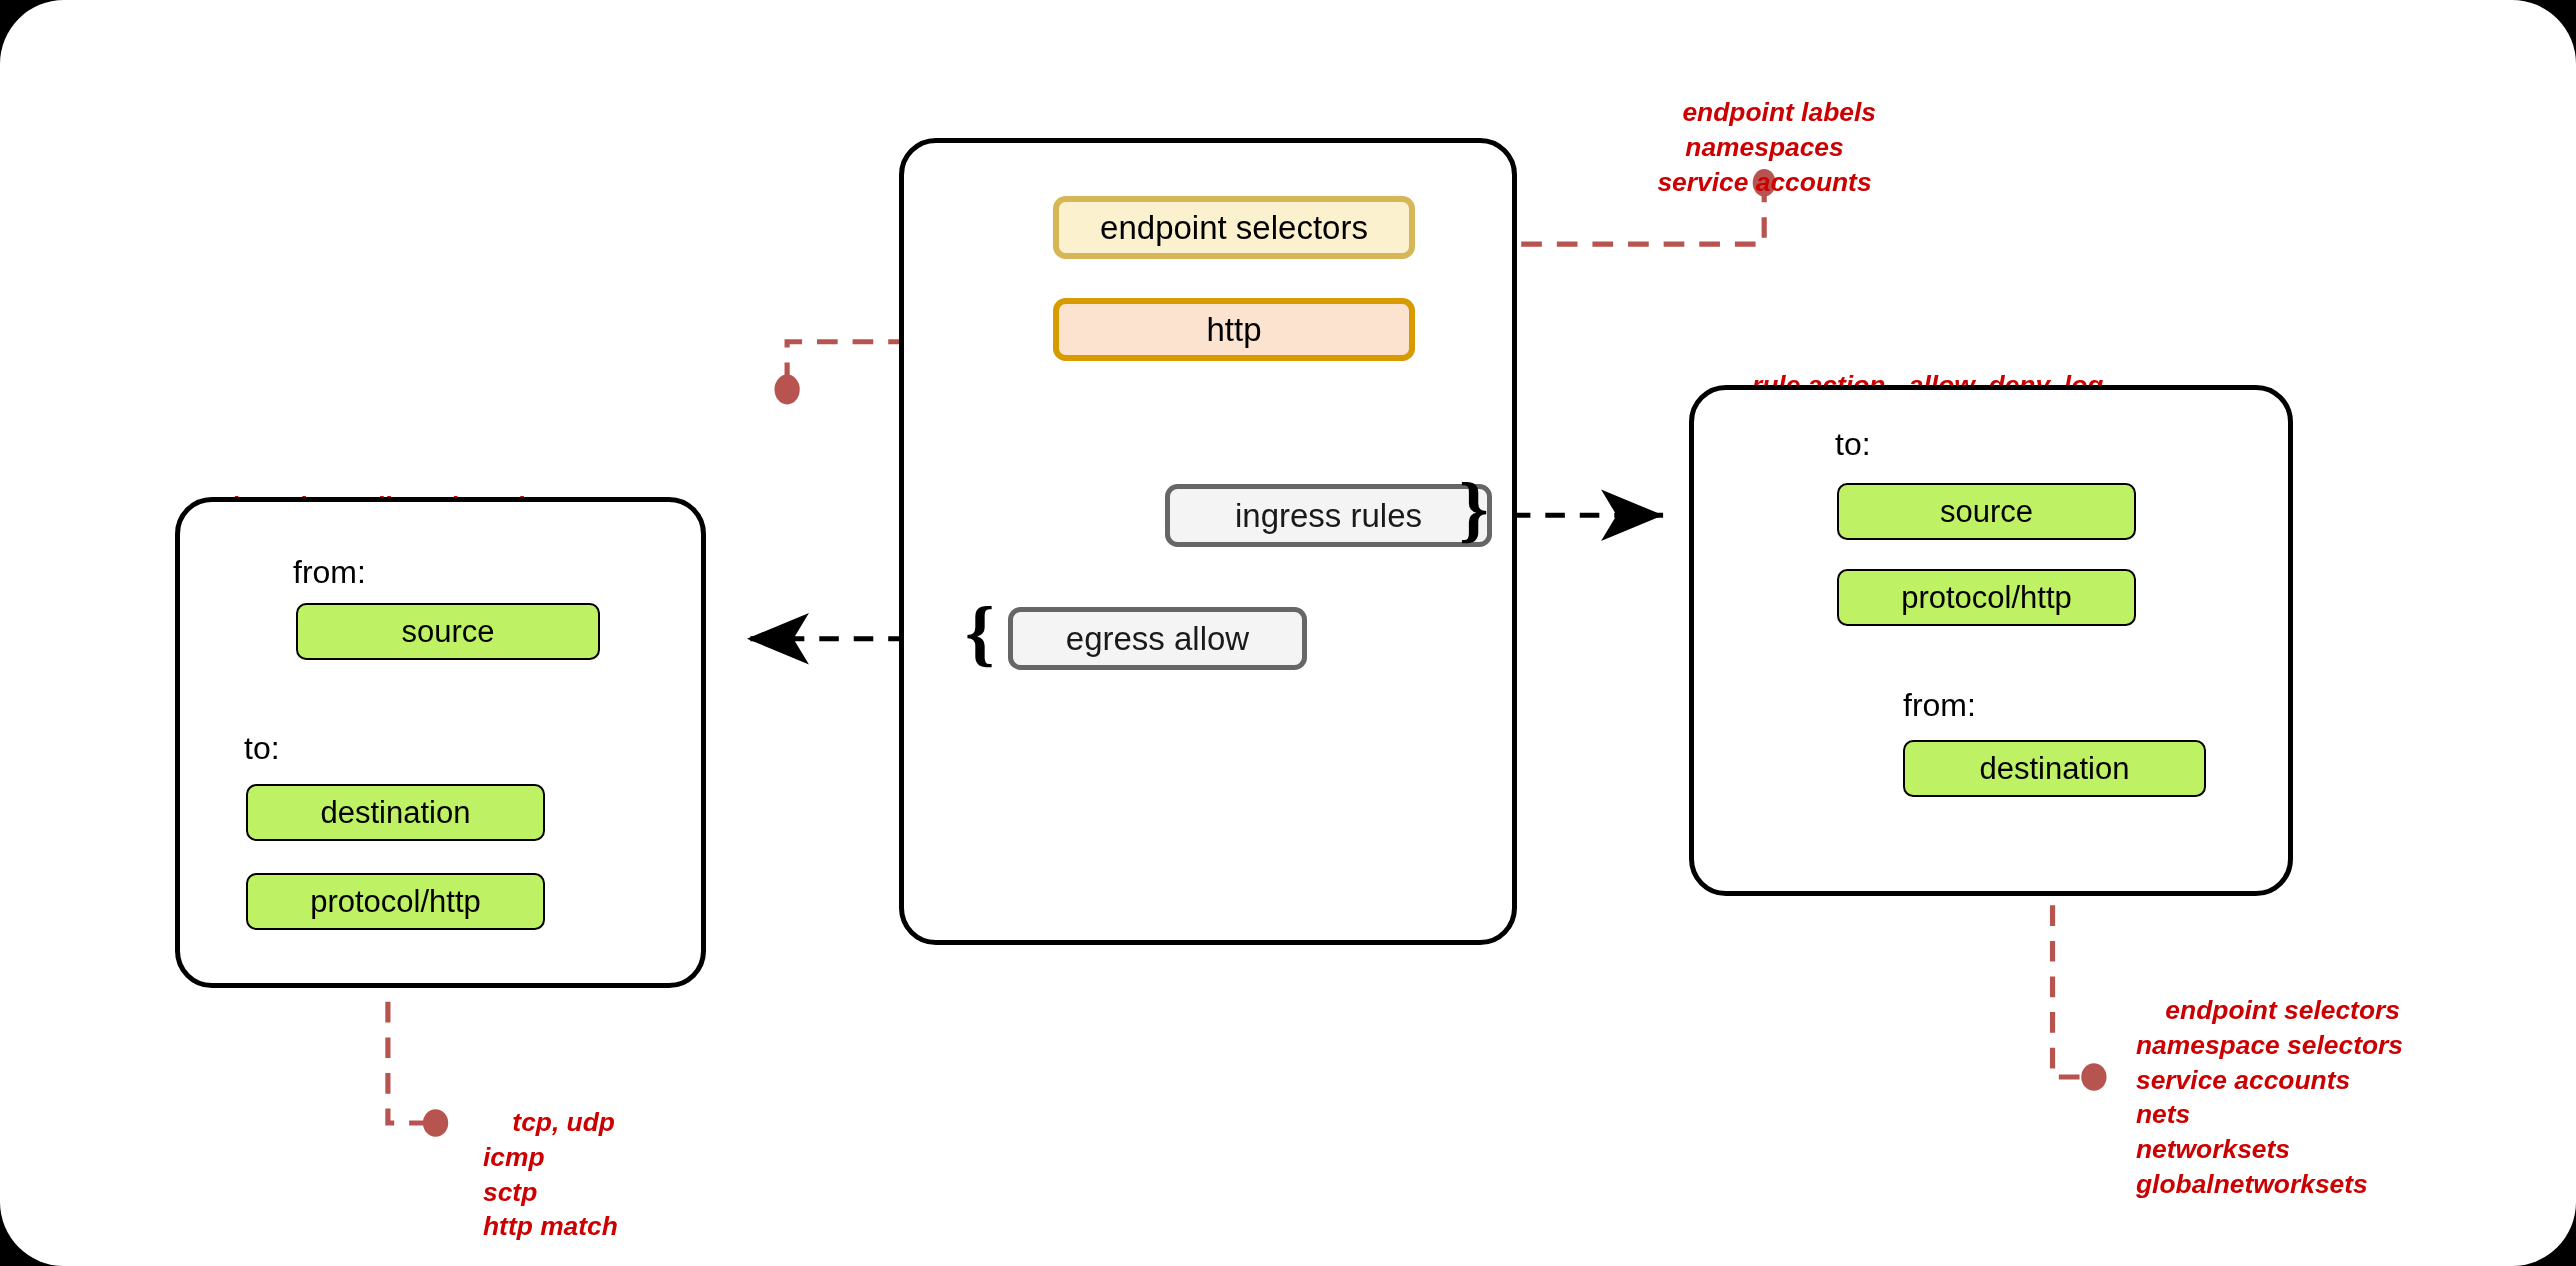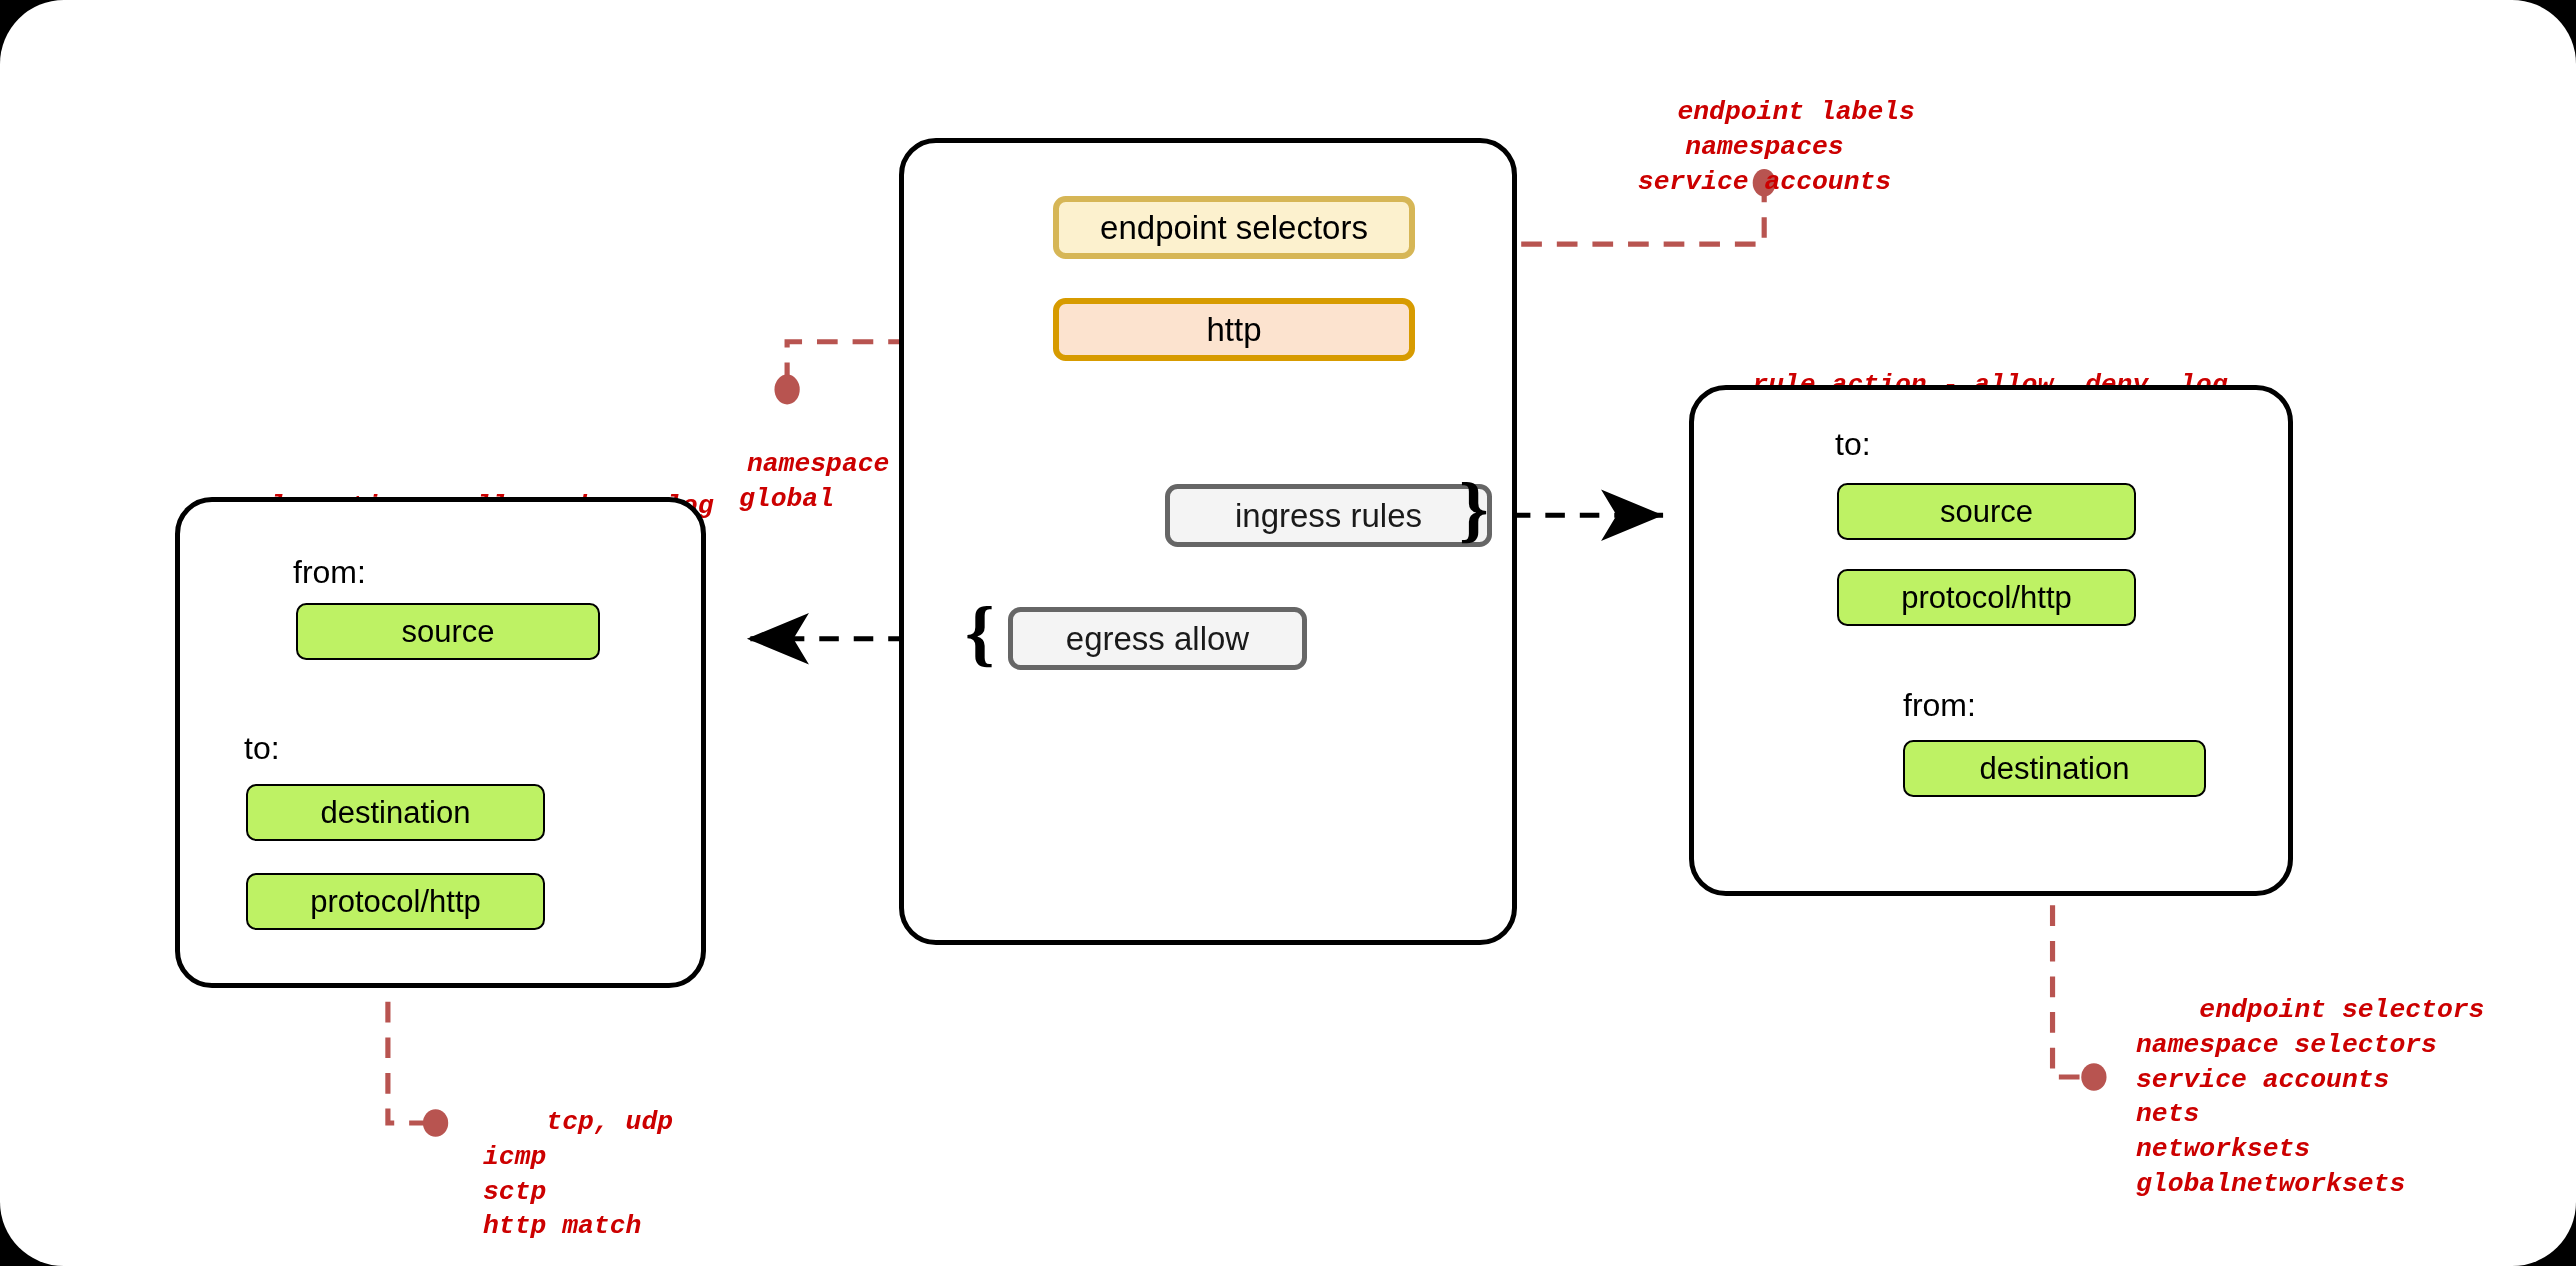--- a/index.html
+++ b/index.html
@@ -84,21 +84,21 @@
     position: absolute;
     color: #000000;
     font-size: 32px;
     white-space: nowrap;
   }
 
   
   .annot {
     position: absolute;
     color: #cc0000;
-    font-family: Liberation Mono, monospace;
+    font-family: Liberation Sans, sans-serif;
     font-weight: bold;
     font-style: italic;
     font-size: 26.4px;
     line-height: 1.32;
     white-space: pre;
   }
   .annot.center { text-align: center; }
   .annot.left   { text-align: left; }
 
   
@@ -217,24 +217,20 @@
   <div class="node box-plain" style="left:1903px; top:740px; width:303px; height:57px;">
     <span>destination</span>
   </div>
 
   <div class="annot center" style="left:1592px; top:60px; width:345px;">
     <span>endpoint labels
 namespaces
 service accounts</span>
   </div>
 
-  <div class="annot center" style="left:643px; top:412px; width:287px;">
-    <span>namespace
-global</span>
-  </div>
 
   <div class="annot left" style="left:483px; top:1070px; width:345px;">
     <span>tcp, udp
 icmp
 sctp
 http match</span>
   </div>
 
   <div class="annot left" style="left:2136px; top:958px; width:402px;">
     <span>endpoint selectors

